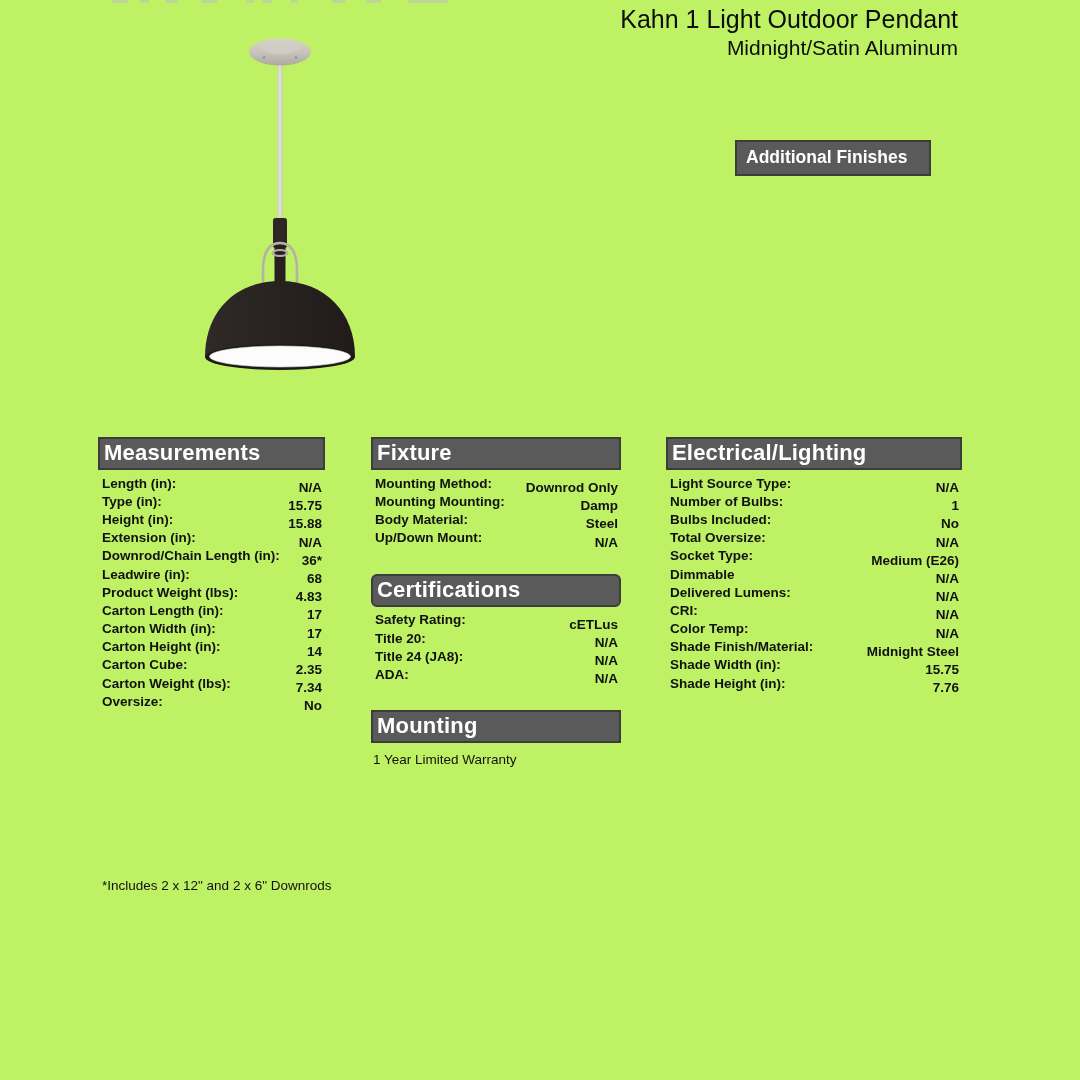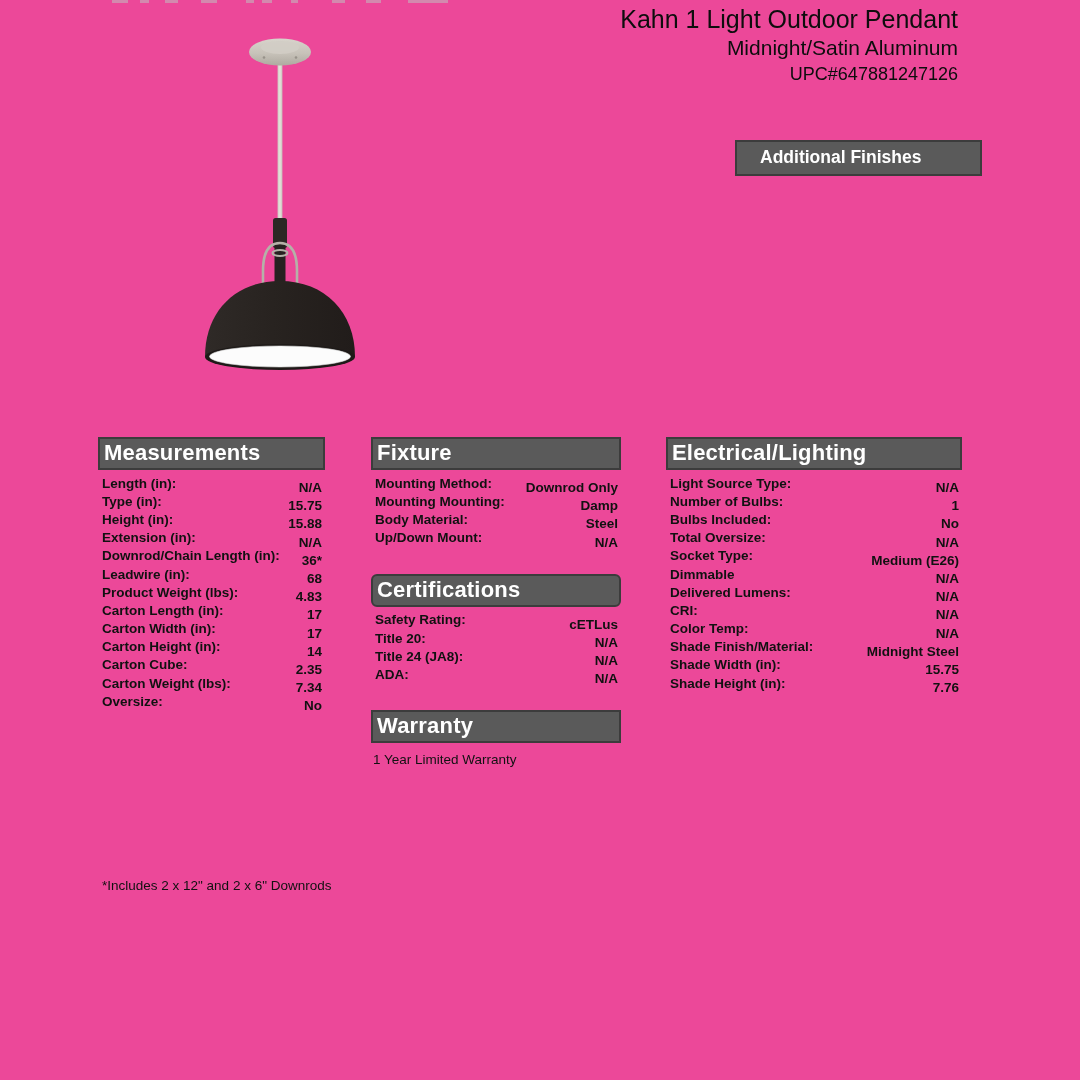--- a/index.html
+++ b/index.html
@@ -1,32 +1,32 @@
 <!DOCTYPE html>
 <html><head>
 <meta charset="utf-8">
 <style>
   * { margin:0; padding:0; box-sizing:border-box; }
   html,body { background:#ffffff; }
   body { font-family:"Liberation Sans", sans-serif; color:#111111; }
-  .canvas { position:relative; width:1080px; height:1080px; background:#ec4899; overflow:hidden; }
+  .canvas { position:relative; width:1080px; height:1080px; background:#bef264; overflow:hidden; }
 
   
   .dash { position:absolute; top:0; height:3px; background:#bfbfbf; opacity:.55; }
 
   
   .title-block { position:absolute; top:4px; right:122px; text-align:right; }
   .p-title  { font-size:25px; line-height:30px; color:#0d0d0d; }
   .p-finish { font-size:21px; line-height:27px; color:#0d0d0d; }
   .p-upc    { font-size:18px; line-height:27px; color:#0d0d0d; }
 
   
   .bar { background:#5a5a5a; border:2px solid #3c3c3c; color:#ffffff; font-weight:bold; overflow:hidden; }
-  .af-bar { position:absolute; left:735px; top:140px; width:247px; height:36px;
-            font-size:17.5px; line-height:31px; padding-left:23px; }
+  .af-bar { position:absolute; left:735px; top:140px; width:196px; height:36px;
+            font-size:17.5px; line-height:31px; padding-left:9px; }
   .sec-bar { height:33px; font-size:22px; line-height:28px; padding-left:4px; letter-spacing:.2px; }
 
   
   .col { position:absolute; top:437px; }
   .col1 { left:98px;  width:227px; }
   .col2 { left:371px; width:250px; }
   .col3 { left:666px; width:296px; }
 
   .rows { margin-top:4px;font-weight:bold; }
   .row { display:flex; justify-content:space-between; align-items:center;
@@ -94,21 +94,20 @@
 
     <path d="M 15 332 C 15 287 45 256 90 256 C 135 256 165 287 165 332 Z" fill="url(#domeGrad)"></path>
 
     <ellipse cx="90" cy="332" rx="75" ry="13" fill="#1e1a18"></ellipse>
     <ellipse cx="90" cy="331.5" rx="70.5" ry="10.5" fill="#fcfcfc" stroke="#dcdcdc" stroke-width="0.6"></ellipse>
   </svg>
 
   <div class="title-block">
     <div class="p-title">Kahn 1 Light Outdoor Pendant</div>
     <div class="p-finish">Midnight/Satin Aluminum</div>
-    <div class="p-upc">UPC#647881247126</div>
   </div>
 
   <div class="bar af-bar">Additional Finishes</div>
 
   <div class="col col1">
     <div class="bar sec-bar">Measurements</div>
     <div class="rows">
   <div class="row">
     <span class="lbl">Length (in):</span>
     <span class="val">N/A</span>
@@ -216,21 +215,21 @@
     <span class="lbl">Title 24 (JA8):</span>
     <span class="val">N/A</span>
   </div>
 
   <div class="row">
     <span class="lbl">ADA:</span>
     <span class="val">N/A</span>
   </div>
 </div>
 
-    <div class="bar sec-bar gap-warr">Warranty</div>
+    <div class="bar sec-bar gap-warr">Mounting</div>
     <div class="warranty-text">1 Year Limited Warranty</div>
   </div>
 
   <div class="col col3">
     <div class="bar sec-bar">Electrical/Lighting</div>
     <div class="rows">
   <div class="row">
     <span class="lbl">Light Source Type:</span>
     <span class="val">N/A</span>
   </div>

